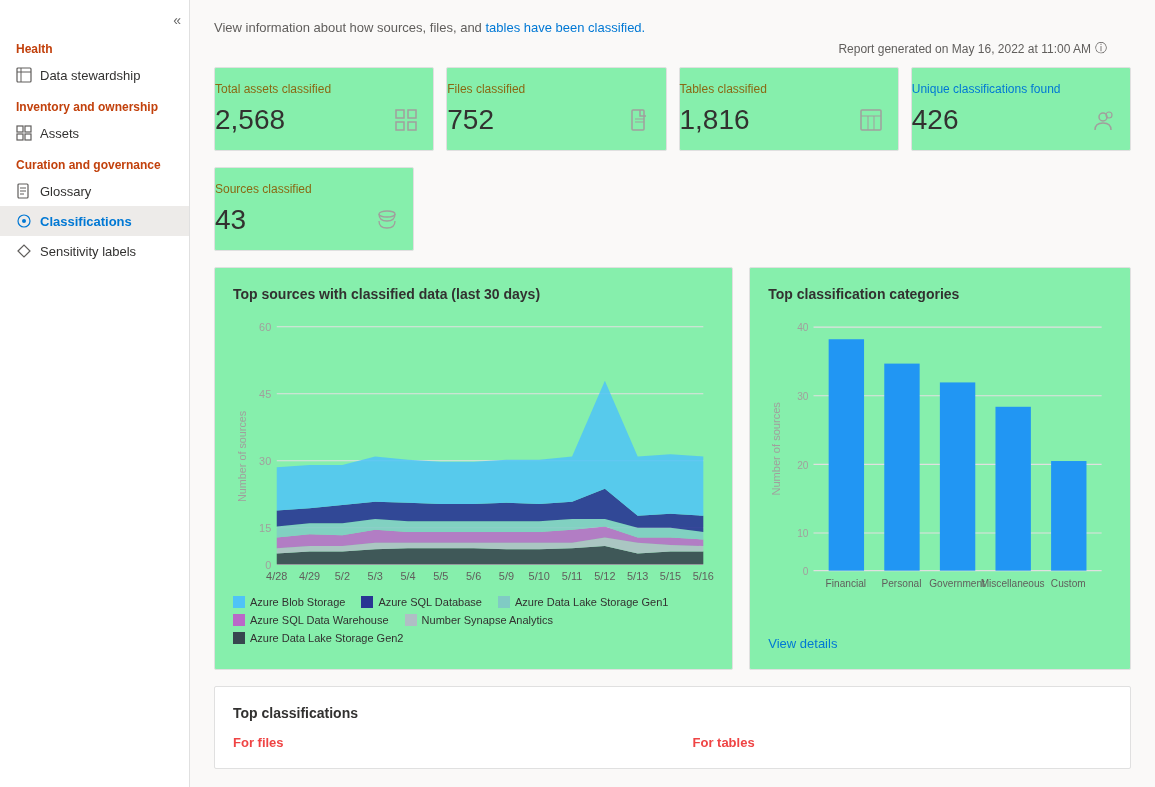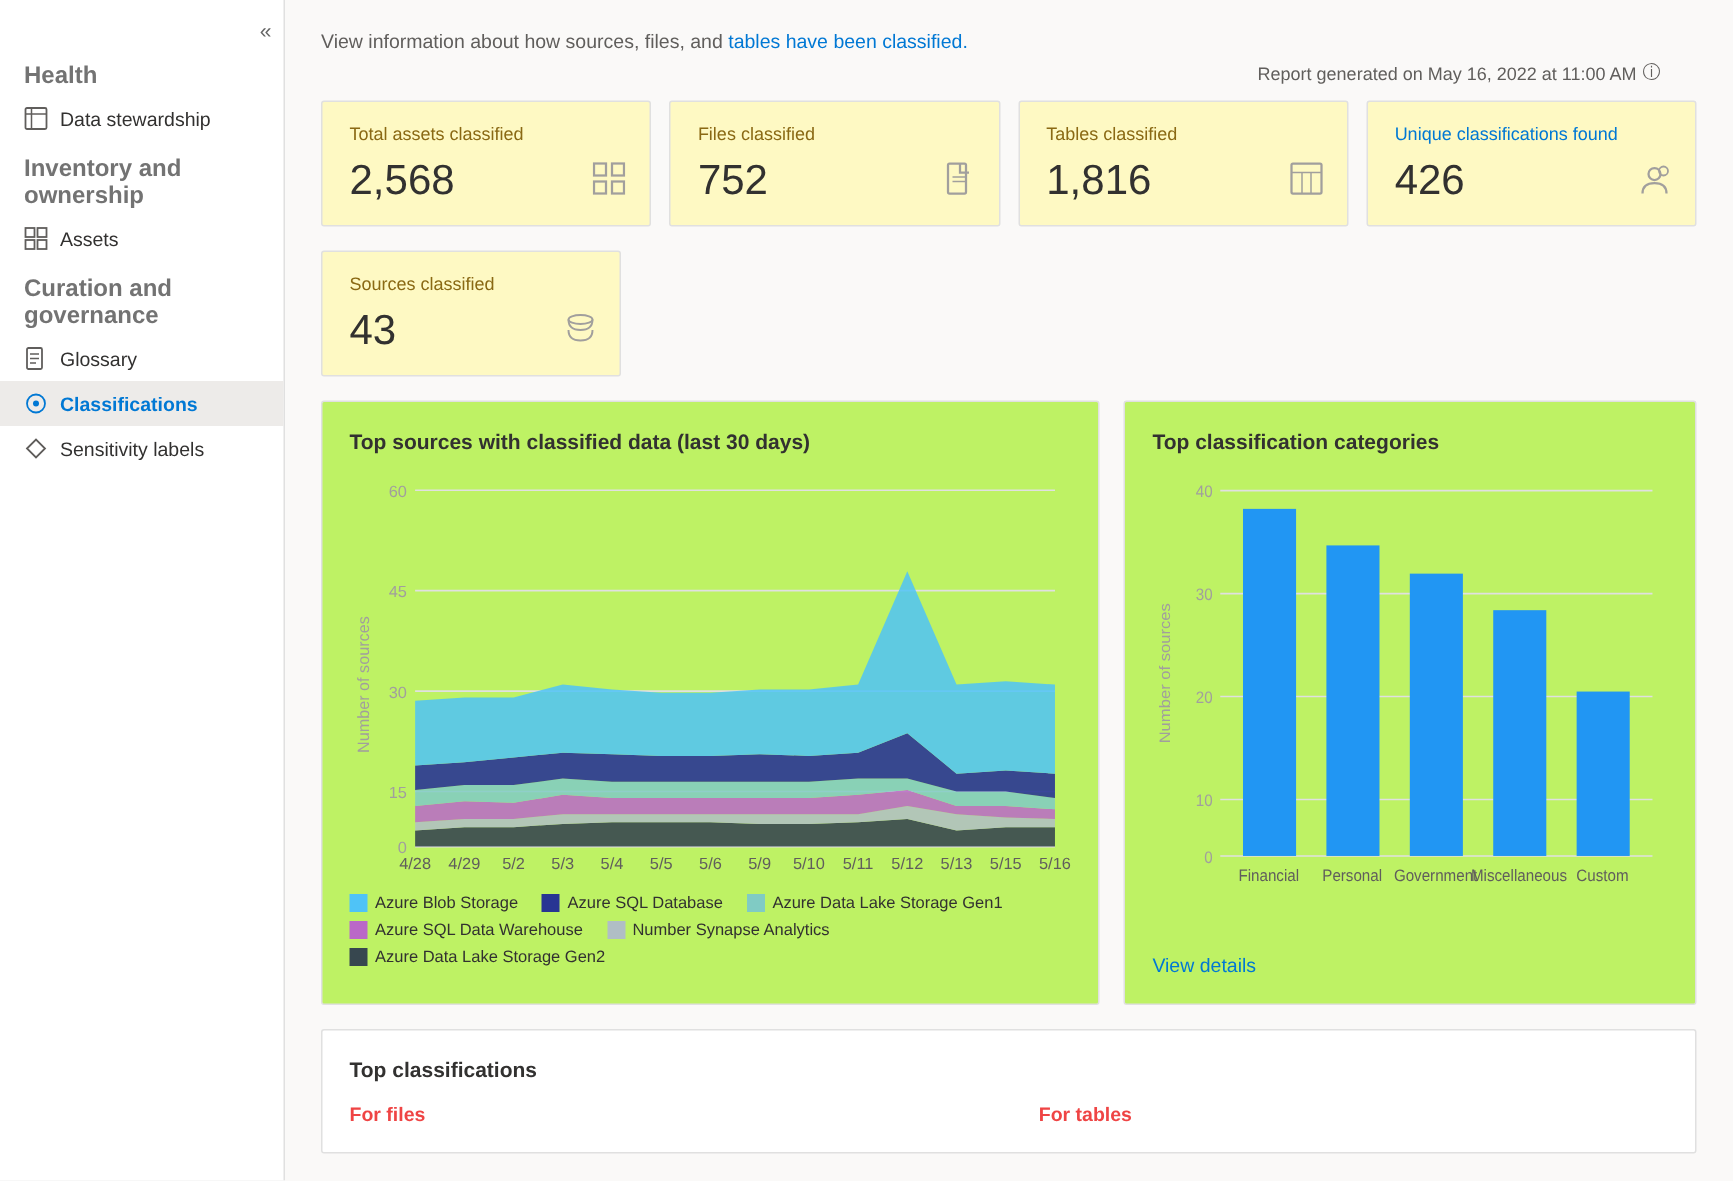--- a/index.html
+++ b/index.html
@@ -17,23 +17,23 @@
     }
     .sidebar-collapse {
       display: flex;
       justify-content: flex-end;
       padding: 4px 8px;
       color: #666;
       cursor: pointer;
       font-size: 14px;
     }
     .sidebar-section-label {
-      font-size: 16px;
+      font-size: 12px;
       font-weight: 600;
-      color: #737373;
+      color: #c2410c;
       padding: 10px 16px 4px 16px;
     }
     .sidebar-item {
       display: flex;
       align-items: center;
       padding: 7px 16px;
       cursor: pointer;
       color: #323130;
       font-size: 13px;
       gap: 8px;
@@ -73,24 +73,24 @@
     }
 
     
     .stat-cards {
       display: flex;
       gap: 12px;
       margin-bottom: 16px;
       flex-wrap: wrap;
     }
     .stat-card {
-      background: #fef9c3;
+      background: #86efac;
       border: 1px solid #e0e0e0;
       border-radius: 2px;
-      padding: 14px 18px;
+      padding: 14px 0;
       min-width: 160px;
       flex: 1;
       display: flex;
       flex-direction: column;
       position: relative;
     }
     .stat-card-label {
       font-size: 12px;
       color: #8a6914;
       margin-bottom: 8px;
@@ -112,21 +112,21 @@
       margin-bottom: 16px;
     }
 
     
     .charts-row {
       display: flex;
       gap: 16px;
       margin-bottom: 16px;
     }
     .chart-panel {
-      background: #bef264;
+      background: #86efac;
       border: 1px solid #e0e0e0;
       border-radius: 2px;
       padding: 18px;
       flex: 1;
     }
     .chart-panel-wide { flex: 1.4; }
     .chart-title {
       font-size: 14px;
       font-weight: 600;
       color: #323130;

